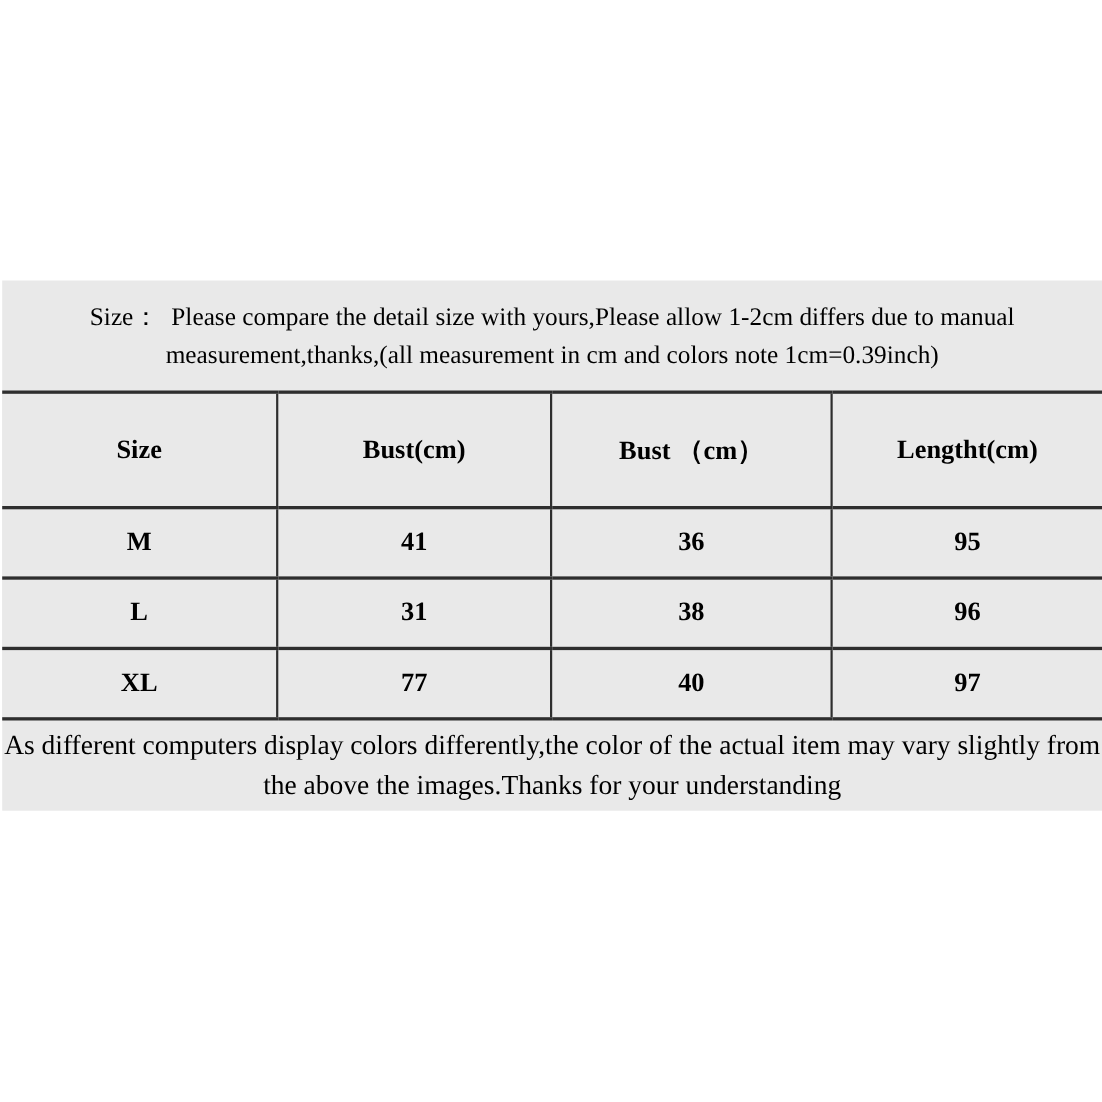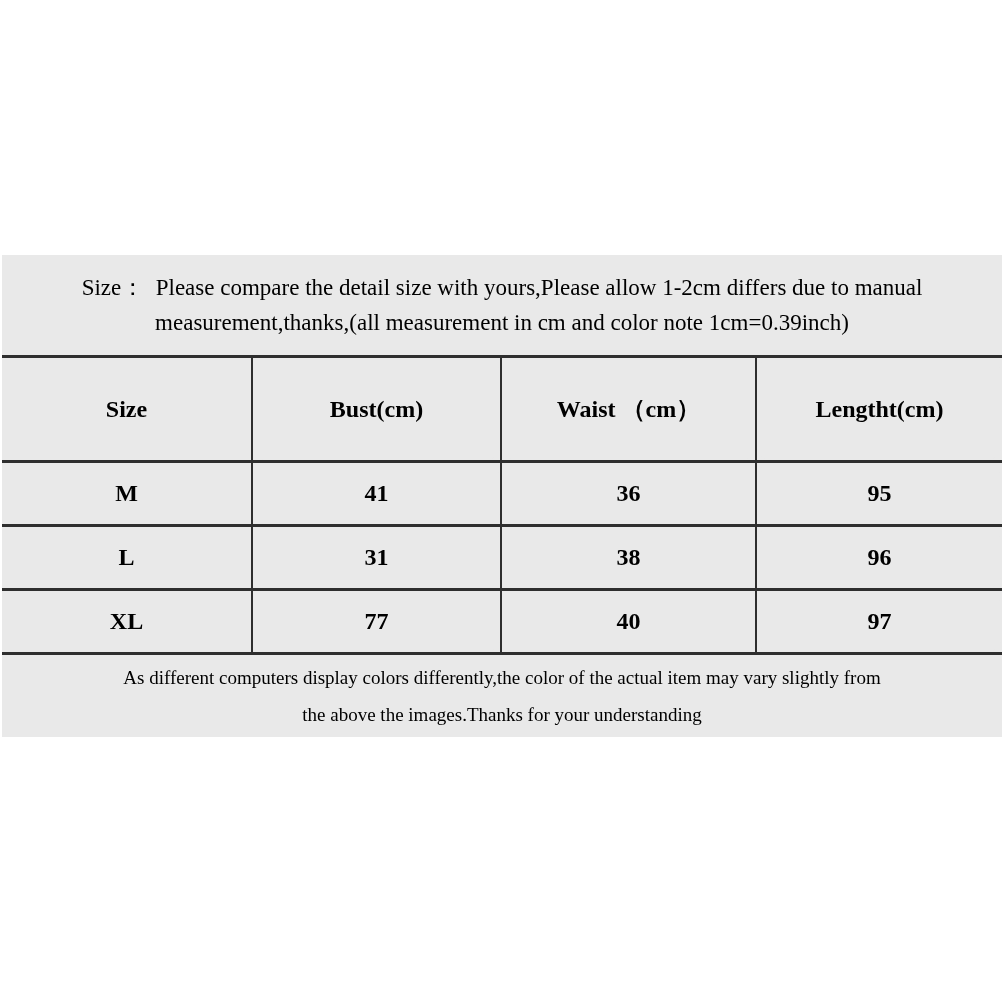--- a/index.html
+++ b/index.html
@@ -67,49 +67,49 @@
   col.c2 { width: 24.9%; }
   col.c3 { width: 25.5%; }
   col.c4 { width: 24.6%; }
   
   .notice-bottom {
     height: 82px;
     display: flex;
     flex-direction: column;
     justify-content: center;
     align-items: center;
-    font-size: 19px;
+    font-size: 25px;
     line-height: 37px;
     white-space: pre;
     text-align: center;
   }
 </style>
 </head>
 <body>
 
 <div class="canvas">
   <div class="sheet">
 
     <div class="notice-top">
       <div>Size：  Please compare the detail size with yours,Please allow 1-2cm differs due to manual</div>
-      <div>measurement,thanks,(all measurement in cm and color note 1cm=0.39inch)</div>
+      <div>measurement,thanks,(all measurement in cm and colors note 1cm=0.39inch)</div>
     </div>
 
     <table class="size-table">
       <colgroup>
         <col class="c1">
           <col class="c2">
           <col class="c3">
           <col class="c4">
       </colgroup>
       <tbody>
         <tr class="header-row">
           <th>Size</th>
           <th>Bust(cm)</th>
-          <th>Waist （cm）</th>
+          <th>Bust （cm）</th>
           <th>Lengtht(cm)</th>
         </tr>
         <tr class="data-row">
           <td>M</td>
           <td>41</td>
           <td>36</td>
           <td>95</td>
         </tr>
         <tr class="data-row">
           <td>L</td>

